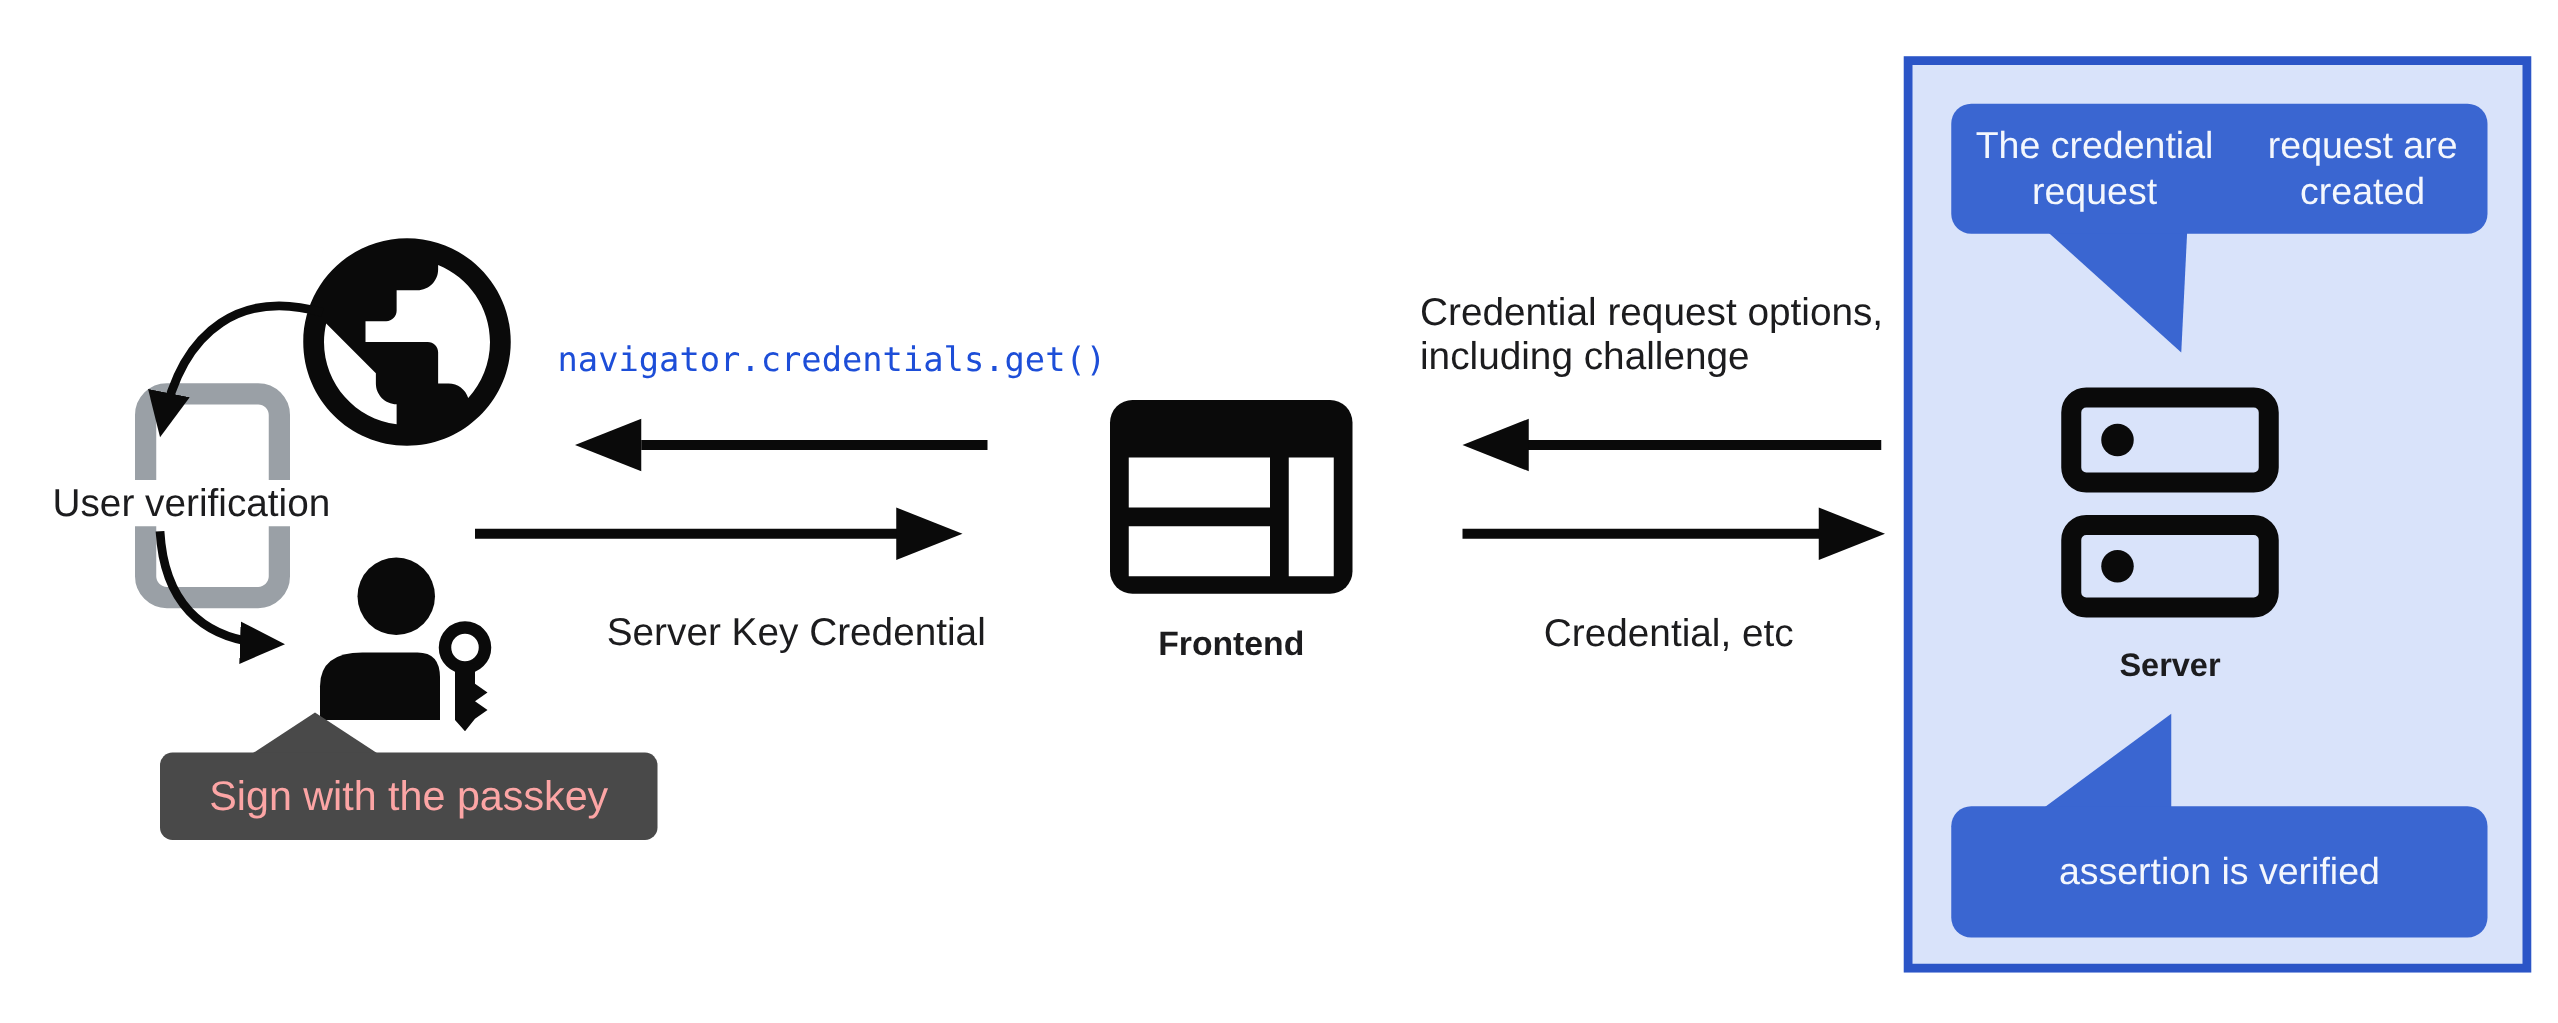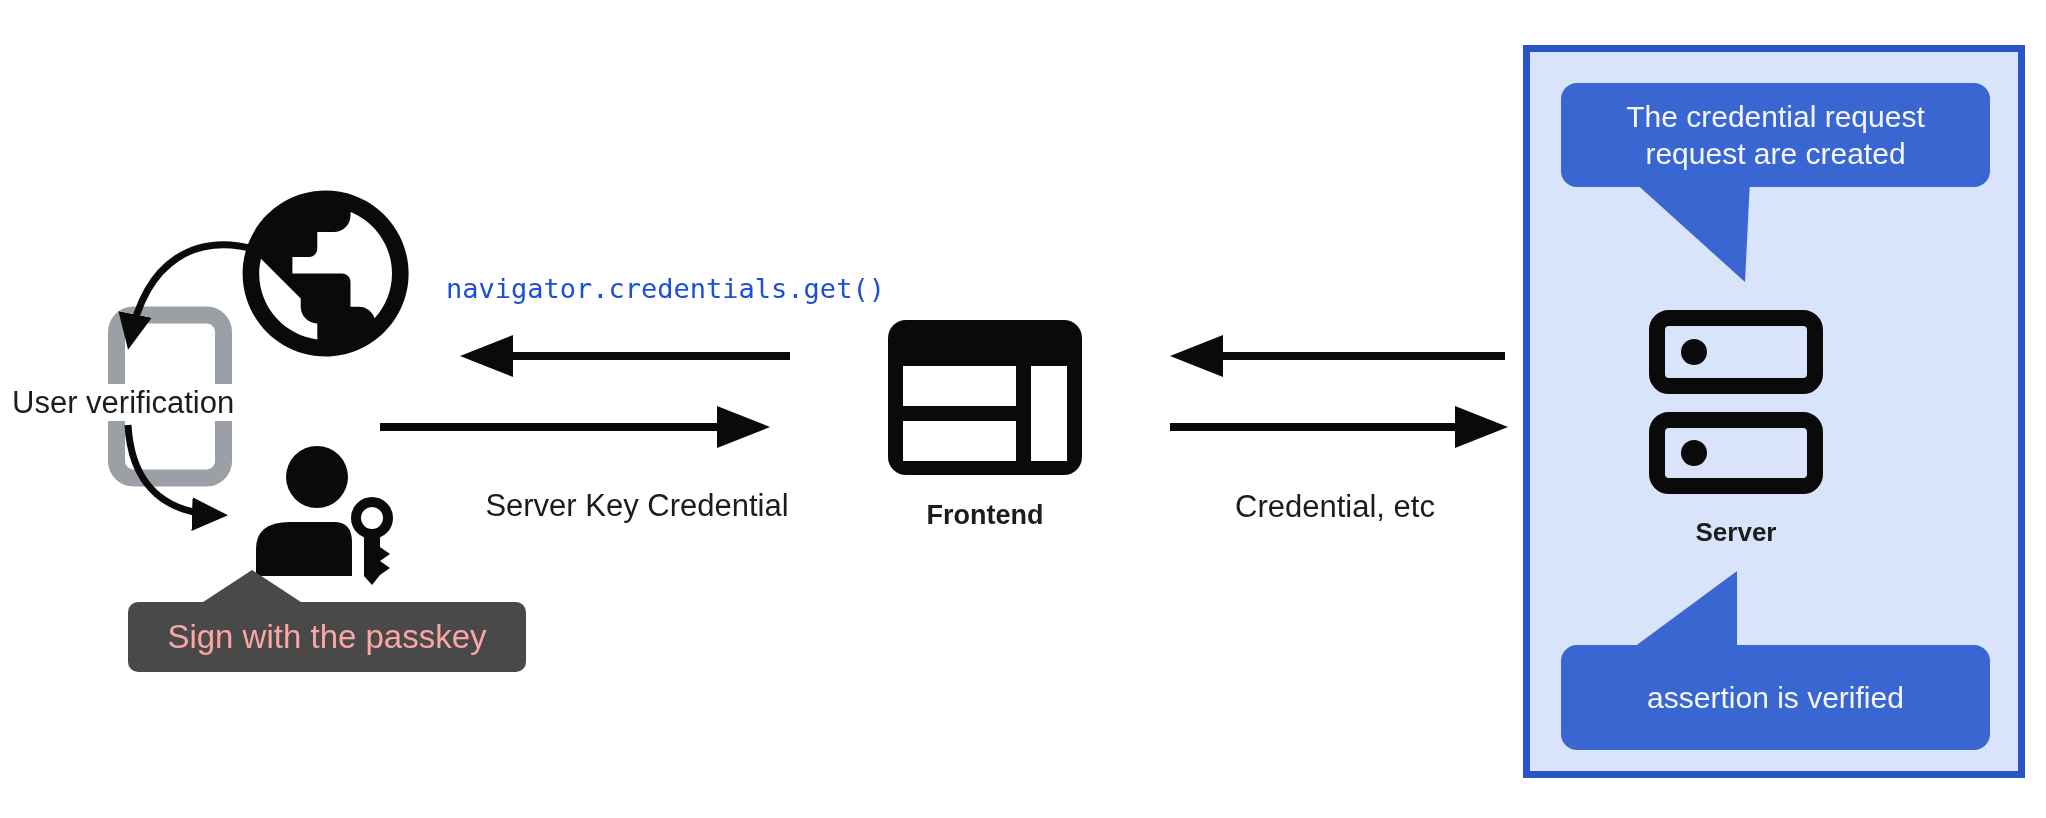--- a/index.html
+++ b/index.html
@@ -18,35 +18,35 @@
   }
   .canvas svg{position:absolute;left:0;top:0;}
   .panel{
     position:absolute;left:1523px;top:45px;width:502px;height:733px;
     box-sizing:border-box;border:7px solid var(--panel-border);
     background:var(--panel-fill);
   }
   .lbl{position:absolute;font-size:31px;line-height:35px;text-align:center;}
   .lbl.bold{font-weight:bold;font-size:27px;}
   .lbl.left{text-align:left;}
-  .lbl.whitebg{background:#fff;padding:1px 4px;}
+  .lbl.whitebg{background:#fff;padding:1px 4px;margin-left:30px;}
   .mono{
     position:absolute;font-family:"DejaVu Sans Mono",monospace;
     font-size:27px;line-height:30px;text-align:center;color:#1d4ed8;
   }
   .tooltip{
     position:absolute;left:128px;top:602px;width:398px;height:70px;
     background:var(--tooltip-gray);border-radius:10px;color:#fca5a5;
     font-size:33px;display:flex;align-items:center;justify-content:center;
   }
   .bubble{
     position:absolute;left:1561px;width:429px;
     background:var(--bubble-blue);border-radius:16px;color:#f4f7fd;
     font-size:30px;line-height:37px;text-align:center;
-    display:flex;flex-direction:column;align-items:center;justify-content:center;
+    display:flex;align-items:center;justify-content:center;
   }
   .bubble.top{top:83px;height:104px;}
   .bubble.bottom{top:645px;height:105px;}
   .tail{fill:var(--bubble-blue);}
   .tooltip-fill{fill:var(--tooltip-gray);}
   .phone{stroke:var(--phone-gray);}
   .ink{fill:var(--icon-black);}
   .ink-stroke{stroke:var(--icon-black);fill:none;}
 </style>
 </head>
@@ -124,20 +124,24 @@
 
 
   <div class="lbl whitebg" style="left:8px;top:384px;">User verification</div>
 
   <div class="mono" style="left:446px;top:274px;width:400px;">navigator.credentials.get()</div>
 
   <div class="lbl" style="left:437px;top:488px;width:400px;">Server Key Credential</div>
 
   <div class="lbl bold" style="left:835px;top:498px;width:300px;">Frontend</div>
 
+  <div class="lbl left" style="left:1136px;top:232px;width:430px;">
+    <span style="display:block;">Credential request options,</span>
+    <span style="display:block;">including challenge</span>
+  </div>
 
   <div class="lbl" style="left:1185px;top:489px;width:300px;">Credential, etc</div>
 
   <div class="lbl bold" style="left:1586px;top:515px;width:300px;font-size:26px;">Server</div>
 
   <div class="tooltip">
     <span>Sign with the passkey</span>
   </div>
 
   <div class="bubble top">

